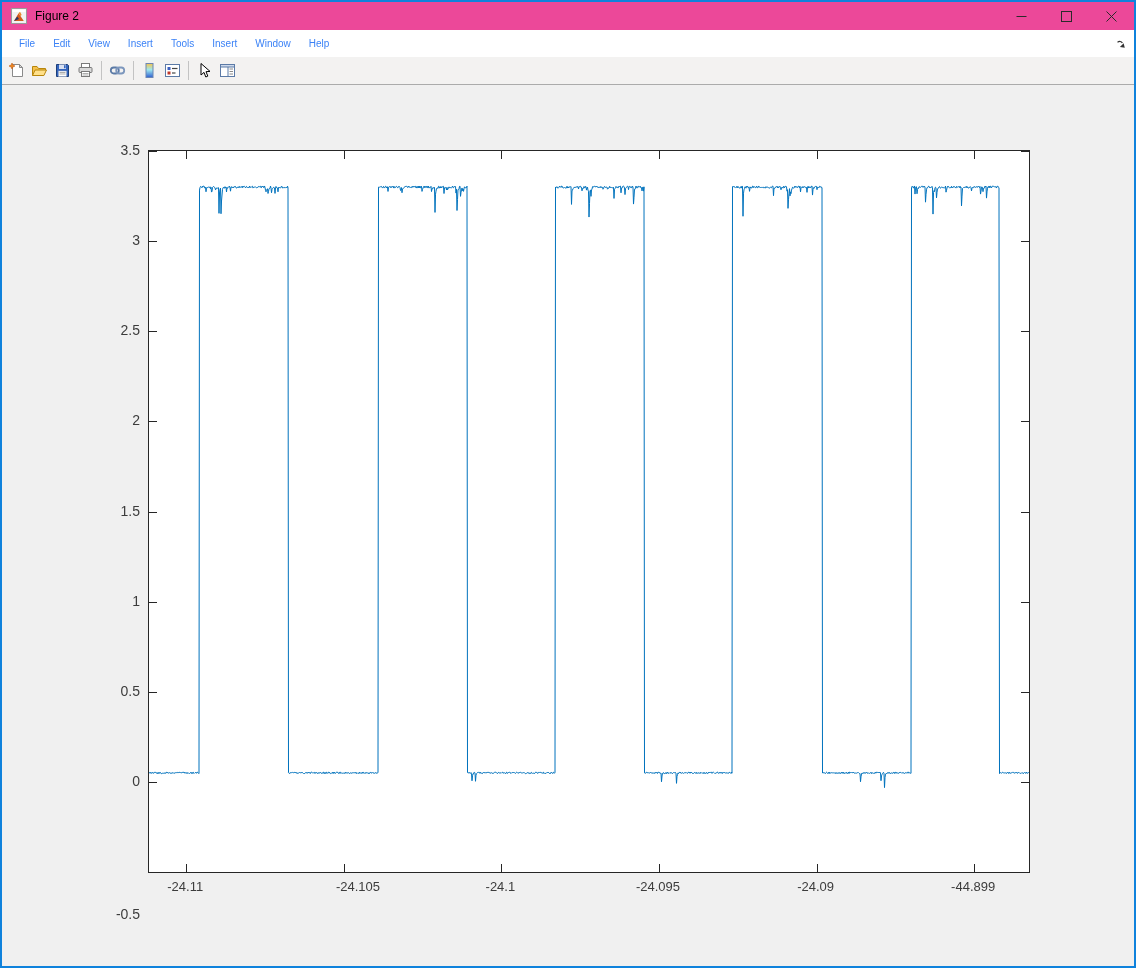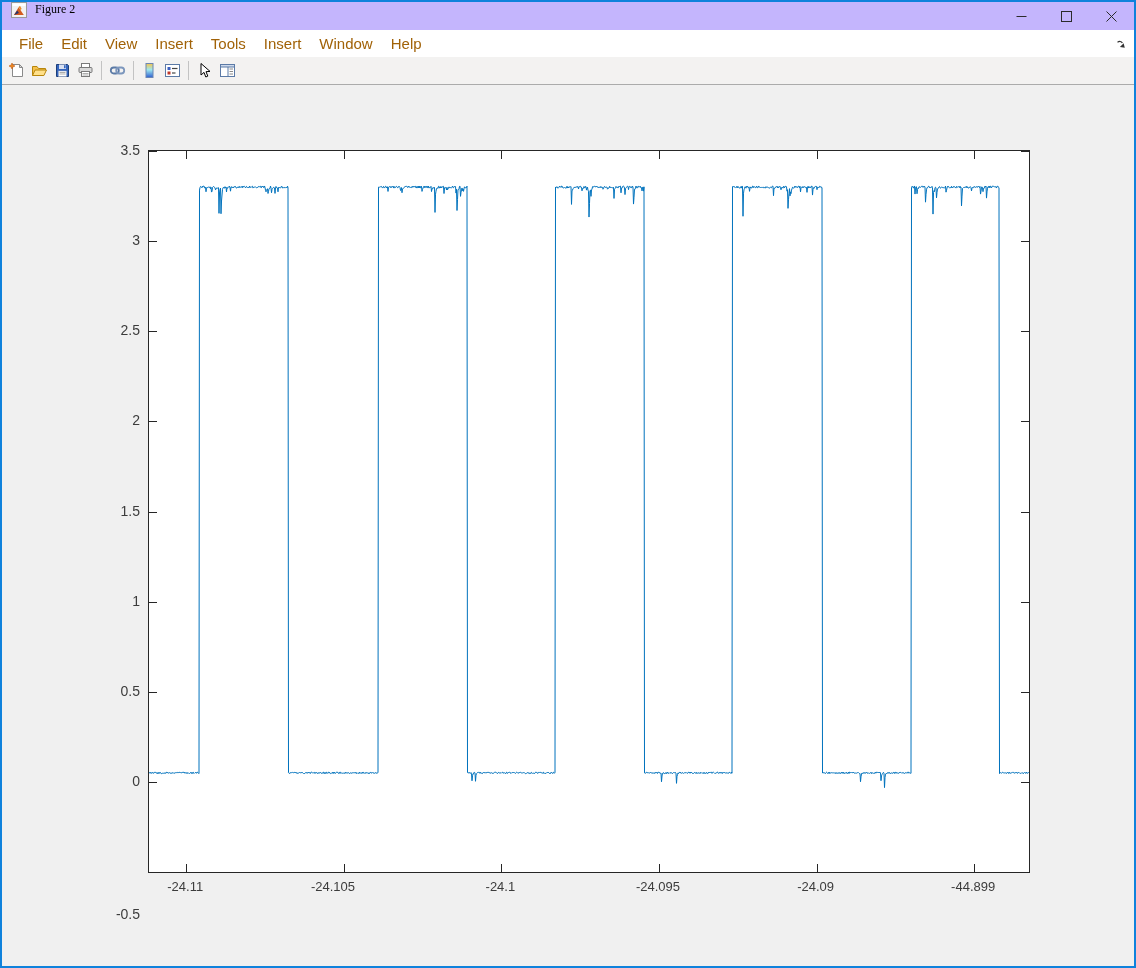--- a/index.html
+++ b/index.html
@@ -1,26 +1,26 @@
 <!DOCTYPE html>
 <html><head>
 <meta charset="utf-8">
 <style>
   html,body{margin:0;padding:0;background:#cfcfcf;font-family:"Liberation Sans",sans-serif;}
   #window{position:relative;width:1136px;height:968px;box-sizing:border-box;
           border:2px solid #0f82dc;background:#ffffff;display:flex;flex-direction:column;overflow:hidden;}
   
-  #titlebar{height:28px;display:flex;background:#c4b5fd;flex:0 0 auto;font-family:Liberation Serif, serif;}
+  #titlebar{height:28px;display:flex;align-items:center;background:#ec4899;flex:0 0 auto;}
   #app-icon{width:16px;height:16px;margin-left:9px;flex:0 0 auto;}
   #window-title{margin-left:8px;font-size:12px;color:#000;}
   #titlebar-spacer{flex:1;}
   .winbtn{width:45px;height:28px;display:flex;align-items:center;justify-content:center;background:transparent;border:none;padding:0;}
   
   #menubar{height:27px;display:flex;align-items:center;background:#ffffff;padding-left:8px;flex:0 0 auto;}
-  .menu-item{font-size:15px;color:#a16207;padding:5px 9px;cursor:default;}
+  .menu-item{font-size:10px;color:#3b82f6;padding:5px 9px;cursor:default;}
   #dock-icon{margin-left:auto;margin-right:7px;}
   
   #toolbar{height:27px;background:#f3f2f1;border-bottom:1px solid #ababab;display:flex;align-items:center;padding-left:3px;flex:0 0 auto;}
   .tbtn{width:23px;height:23px;display:flex;align-items:center;justify-content:center;background:transparent;border:none;padding:0;}
   .tsep{width:1px;height:19px;background:#c3c3c3;margin:0 4px;}
   
   #figure-canvas{position:relative;flex:1;background:#f0f0f0;}
   #axes{position:absolute;left:146px;top:65px;width:880px;height:721px;background:#ffffff;
         border:1px solid #262626;box-sizing:content-box;}
   #plot-svg{position:absolute;left:0;top:0;width:880px;height:721px;overflow:hidden;display:block;}
@@ -155,21 +155,21 @@
   </div>
 
   <div id="figure-canvas">
     <div id="axes">
       <svg id="plot-svg" viewBox="0 0 880 721" preserveAspectRatio="none">
         <path id="ticks-path" fill="none" stroke="#262626" stroke-width="1" shape-rendering="crispEdges" d="M37.5,0 l0,8 M37.5,721 l0,-8 M195.5,0 l0,8 M195.5,721 l0,-8 M352.5,0 l0,8 M352.5,721 l0,-8 M510.5,0 l0,8 M510.5,721 l0,-8 M668.5,0 l0,8 M668.5,721 l0,-8 M825.5,0 l0,8 M825.5,721 l0,-8 M0,721.5 l8,0 M880,721.5 l-8,0 M0,631.5 l8,0 M880,631.5 l-8,0 M0,541.5 l8,0 M880,541.5 l-8,0 M0,451.5 l8,0 M880,451.5 l-8,0 M0,361.5 l8,0 M880,361.5 l-8,0 M0,270.5 l8,0 M880,270.5 l-8,0 M0,180.5 l8,0 M880,180.5 l-8,0 M0,90.5 l8,0 M880,90.5 l-8,0 M0,0.5 l8,0 M880,0.5 l-8,0 "></path>
         <polyline id="signal-line" fill="none" stroke-width="1" points="0.0,622.14 0.5,621.54 1.0,622.29 1.5,621.38 2.0,622.27 2.5,622.27 3.0,621.26 3.5,621.70 4.0,621.36 4.5,622.30 5.0,622.13 5.5,621.29 6.0,621.35 6.5,621.27 7.0,622.14 7.5,622.04 8.0,621.63 8.5,622.58 9.0,621.53 9.5,622.44 10.0,621.42 10.5,622.34 11.0,621.27 11.5,621.64 12.0,622.57 12.5,622.62 13.0,622.21 13.5,622.39 14.0,621.80 14.5,622.37 15.0,622.30 15.5,622.20 16.0,621.75 16.5,622.41 17.0,621.26 17.5,621.27 18.0,622.09 18.5,621.36 19.0,622.14 19.5,622.04 20.0,621.61 20.5,621.57 21.0,622.32 21.5,622.14 22.0,622.12 22.5,622.39 23.0,621.44 23.5,621.91 24.0,622.20 24.5,621.86 25.0,622.51 25.5,622.07 26.0,621.85 26.5,621.69 27.0,621.99 27.5,621.62 28.0,621.87 28.5,621.38 29.0,622.09 29.5,621.51 30.0,621.70 30.5,621.23 31.0,622.03 31.5,621.58 32.0,622.09 32.5,621.70 33.0,622.01 33.5,621.29 34.0,621.48 34.5,621.14 35.0,621.98 35.5,621.29 36.0,622.31 36.5,621.67 37.0,621.88 37.5,622.32 38.0,621.40 38.5,622.24 39.0,622.53 39.5,621.91 40.0,622.38 40.5,622.50 41.0,622.11 41.5,621.90 42.0,621.11 42.5,622.30 43.0,622.61 43.5,621.56 44.0,622.54 44.5,621.38 45.0,621.78 45.5,622.30 46.0,621.79 46.5,621.53 47.0,621.14 47.5,622.21 48.0,622.01 48.5,621.14 49.0,621.62 49.5,622.31 50.0,622.61 50.5,39.09 51.0,36.62 51.5,35.44 52.0,35.69 52.5,36.11 53.0,36.77 53.5,35.05 54.0,35.61 54.5,34.98 55.0,35.02 55.5,36.90 56.0,36.74 56.5,36.16 57.0,40.76 57.5,37.13 58.0,36.23 58.5,36.58 59.0,36.21 59.5,35.90 60.0,36.57 60.5,36.38 61.0,35.79 61.5,37.83 62.0,36.20 62.5,41.08 63.0,40.33 63.5,36.54 64.0,36.13 64.5,35.40 65.0,35.91 65.5,36.29 66.0,36.90 66.5,38.83 67.0,38.01 67.5,36.94 68.0,37.21 68.5,37.14 69.0,36.76 69.5,36.67 70.0,62.34 70.5,42.03 71.0,38.40 71.5,37.11 72.0,62.74 72.5,50.04 73.0,44.01 73.5,38.33 74.0,37.07 74.5,36.22 75.0,36.97 75.5,37.14 76.0,35.65 76.5,36.68 77.0,36.02 77.5,40.94 78.0,36.59 78.5,37.35 79.0,36.30 79.5,35.75 80.0,36.33 80.5,35.17 81.0,36.48 81.5,40.18 82.0,36.31 82.5,35.64 83.0,36.93 83.5,36.34 84.0,36.12 84.5,36.94 85.0,35.58 85.5,35.67 86.0,35.92 86.5,35.49 87.0,36.82 87.5,36.96 88.0,36.97 88.5,36.14 89.0,35.68 89.5,35.85 90.0,36.92 90.5,35.51 91.0,35.91 91.5,35.92 92.0,36.59 92.5,35.76 93.0,35.24 93.5,36.65 94.0,35.12 94.5,36.01 95.0,35.83 95.5,35.30 96.0,35.77 96.5,36.98 97.0,36.35 97.5,35.41 98.0,35.79 98.5,36.49 99.0,37.02 99.5,36.46 100.0,36.97 100.5,35.08 101.0,36.22 101.5,36.18 102.0,36.47 102.5,35.86 103.0,35.45 103.5,35.23 104.0,37.07 104.5,36.38 105.0,36.23 105.5,36.12 106.0,35.78 106.5,35.80 107.0,36.34 107.5,36.88 108.0,36.94 108.5,36.28 109.0,36.45 109.5,35.46 110.0,35.81 110.5,35.69 111.0,35.50 111.5,35.26 112.0,36.83 112.5,36.59 113.0,35.15 113.5,36.01 114.0,35.19 114.5,36.40 115.0,36.74 115.5,34.97 116.0,36.46 116.5,39.22 117.0,40.81 117.5,39.28 118.0,38.15 118.5,37.80 119.0,42.47 119.5,40.43 120.0,37.72 120.5,37.50 121.0,37.16 121.5,35.08 122.0,37.01 122.5,41.74 123.0,38.46 123.5,37.55 124.0,37.06 124.5,36.32 125.0,36.61 125.5,36.87 126.0,42.42 126.5,36.77 127.0,35.44 127.5,36.63 128.0,36.42 128.5,37.05 129.0,40.82 129.5,36.47 130.0,37.07 130.5,36.15 131.0,36.69 131.5,36.95 132.0,36.33 132.5,35.08 133.0,35.64 133.5,37.01 134.0,37.00 134.5,36.58 135.0,37.11 135.5,36.42 136.0,36.18 136.5,36.71 137.0,36.48 137.5,36.51 138.0,37.03 138.5,35.09 139.0,36.58 139.5,621.73 140.0,622.29 140.5,622.32 141.0,622.51 141.5,621.56 142.0,621.33 142.5,621.62 143.0,621.58 143.5,621.41 144.0,621.41 144.5,621.90 145.0,621.16 145.5,621.41 146.0,621.73 146.5,621.11 147.0,622.16 147.5,621.92 148.0,621.43 148.5,622.44 149.0,622.21 149.5,622.08 150.0,622.03 150.5,621.41 151.0,621.94 151.5,621.72 152.0,622.10 152.5,621.40 153.0,622.08 153.5,621.50 154.0,622.07 154.5,622.59 155.0,622.09 155.5,622.52 156.0,622.48 156.5,621.93 157.0,621.20 157.5,622.00 158.0,622.44 158.5,622.19 159.0,621.18 159.5,621.81 160.0,621.11 160.5,622.20 161.0,621.65 161.5,622.46 162.0,621.24 162.5,621.15 163.0,621.35 163.5,621.81 164.0,621.38 164.5,621.78 165.0,621.54 165.5,621.40 166.0,622.58 166.5,621.76 167.0,621.12 167.5,621.77 168.0,621.72 168.5,622.54 169.0,621.67 169.5,621.75 170.0,622.49 170.5,621.86 171.0,621.15 171.5,621.67 172.0,621.54 172.5,622.49 173.0,621.93 173.5,621.79 174.0,622.50 174.5,621.13 175.0,621.49 175.5,622.52 176.0,621.38 176.5,622.48 177.0,621.44 177.5,621.26 178.0,622.54 178.5,621.84 179.0,621.35 179.5,621.17 180.0,622.21 180.5,621.28 181.0,622.04 181.5,622.62 182.0,622.42 182.5,622.31 183.0,621.76 183.5,621.15 184.0,622.49 184.5,621.38 185.0,622.39 185.5,621.11 186.0,621.97 186.5,622.41 187.0,621.62 187.5,621.28 188.0,621.34 188.5,621.14 189.0,622.03 189.5,622.45 190.0,621.46 190.5,621.40 191.0,622.55 191.5,621.26 192.0,621.70 192.5,622.01 193.0,622.43 193.5,622.22 194.0,622.02 194.5,622.27 195.0,621.72 195.5,622.32 196.0,622.61 196.5,621.11 197.0,621.74 197.5,622.12 198.0,621.52 198.5,622.12 199.0,622.27 199.5,621.55 200.0,622.32 200.5,622.54 201.0,621.83 201.5,621.91 202.0,621.71 202.5,622.10 203.0,622.51 203.5,621.64 204.0,621.73 204.5,621.74 205.0,621.52 205.5,621.89 206.0,621.37 206.5,622.20 207.0,621.28 207.5,622.50 208.0,622.01 208.5,621.99 209.0,622.49 209.5,622.22 210.0,622.17 210.5,621.20 211.0,622.49 211.5,621.71 212.0,622.27 212.5,622.06 213.0,622.18 213.5,621.16 214.0,622.41 214.5,621.40 215.0,621.59 215.5,622.27 216.0,622.21 216.5,622.27 217.0,621.30 217.5,622.04 218.0,621.60 218.5,621.74 219.0,622.52 219.5,622.51 220.0,621.68 220.5,622.50 221.0,621.59 221.5,621.40 222.0,622.23 222.5,621.93 223.0,621.48 223.5,622.06 224.0,621.30 224.5,621.87 225.0,622.60 225.5,622.05 226.0,622.25 226.5,621.78 227.0,621.36 227.5,622.34 228.0,622.41 228.5,622.10 229.0,621.21 229.5,36.14 230.0,36.36 230.5,36.20 231.0,35.84 231.5,35.76 232.0,35.38 232.5,35.45 233.0,36.37 233.5,37.07 234.0,36.19 234.5,35.43 235.0,36.50 235.5,37.06 236.0,36.08 236.5,35.27 237.0,35.48 237.5,36.89 238.0,35.67 238.5,35.94 239.0,40.45 239.5,36.22 240.0,36.27 240.5,35.86 241.0,35.22 241.5,36.49 242.0,35.96 242.5,36.47 243.0,35.27 243.5,35.93 244.0,35.38 244.5,37.06 245.0,35.31 245.5,36.62 246.0,37.08 246.5,36.54 247.0,35.48 247.5,35.43 248.0,35.70 248.5,36.67 249.0,36.79 249.5,35.68 250.0,35.08 250.5,36.03 251.0,36.59 251.5,39.53 252.0,38.92 252.5,36.56 253.0,41.73 253.5,37.87 254.0,37.34 254.5,37.28 255.0,36.52 255.5,36.22 256.0,35.40 256.5,35.46 257.0,35.71 257.5,35.20 258.0,35.31 258.5,36.41 259.0,36.34 259.5,35.19 260.0,36.40 260.5,35.98 261.0,35.80 261.5,36.46 262.0,36.78 262.5,36.58 263.0,35.53 263.5,36.30 264.0,35.04 264.5,35.93 265.0,35.82 265.5,35.81 266.0,35.03 266.5,35.34 267.0,36.84 267.5,35.65 268.0,37.10 268.5,35.89 269.0,35.16 269.5,36.80 270.0,35.02 270.5,36.81 271.0,35.07 271.5,36.79 272.0,36.69 272.5,35.28 273.0,40.41 273.5,38.33 274.0,37.15 274.5,36.10 275.0,35.22 275.5,36.56 276.0,35.10 276.5,36.09 277.0,36.76 277.5,35.98 278.0,34.99 278.5,36.25 279.0,37.07 279.5,35.13 280.0,36.82 280.5,36.63 281.0,36.32 281.5,36.35 282.0,35.36 282.5,40.57 283.0,37.64 283.5,37.84 284.0,36.37 284.5,36.77 285.0,37.09 285.5,36.45 286.0,61.41 286.5,43.20 287.0,40.16 287.5,37.62 288.0,36.98 288.5,37.07 289.0,37.43 289.5,35.31 290.0,35.75 290.5,37.13 291.0,35.67 291.5,36.93 292.0,35.50 292.5,36.95 293.0,36.40 293.5,35.61 294.0,35.70 294.5,35.32 295.0,42.52 295.5,36.92 296.0,36.61 296.5,35.99 297.0,36.82 297.5,38.86 298.0,36.42 298.5,38.82 299.0,37.93 299.5,36.85 300.0,35.87 300.5,37.07 301.0,36.39 301.5,36.64 302.0,36.88 302.5,36.96 303.0,36.35 303.5,35.07 304.0,36.36 304.5,36.75 305.0,35.78 305.5,35.28 306.0,36.06 306.5,35.56 307.0,42.08 307.5,38.22 308.0,59.51 308.5,48.41 309.0,38.59 309.5,38.56 310.0,37.73 310.5,35.40 311.0,35.19 311.5,45.35 312.0,41.55 312.5,38.95 313.0,36.96 313.5,39.62 314.0,37.84 314.5,40.39 315.0,37.80 315.5,35.80 316.0,36.63 316.5,36.77 317.0,36.65 317.5,36.53 318.0,35.15 318.5,621.52 319.0,621.67 319.5,622.08 320.0,621.31 320.5,622.03 321.0,621.73 321.5,622.42 322.0,621.59 322.5,622.39 323.0,629.78 323.5,624.74 324.0,622.66 324.5,622.95 325.0,621.31 325.5,621.38 326.0,621.94 326.5,630.29 327.0,624.21 327.5,622.66 328.0,622.15 328.5,621.49 329.0,621.56 329.5,621.38 330.0,621.31 330.5,621.42 331.0,622.41 331.5,621.16 332.0,621.79 332.5,622.36 333.0,622.16 333.5,622.57 334.0,621.51 334.5,621.53 335.0,622.04 335.5,621.62 336.0,621.55 336.5,622.16 337.0,621.19 337.5,621.67 338.0,621.58 338.5,621.33 339.0,621.98 339.5,621.29 340.0,621.21 340.5,621.56 341.0,622.41 341.5,622.21 342.0,621.44 342.5,621.74 343.0,622.28 343.5,622.41 344.0,621.84 344.5,622.41 345.0,621.78 345.5,621.25 346.0,621.48 346.5,621.23 347.0,621.27 347.5,621.83 348.0,621.91 348.5,622.58 349.0,621.64 349.5,621.40 350.0,622.07 350.5,621.93 351.0,622.25 351.5,621.95 352.0,621.64 352.5,622.16 353.0,621.44 353.5,621.35 354.0,621.27 354.5,622.32 355.0,621.51 355.5,621.79 356.0,622.32 356.5,622.45 357.0,622.50 357.5,621.21 358.0,621.29 358.5,622.40 359.0,622.10 359.5,621.51 360.0,621.66 360.5,621.13 361.0,621.14 361.5,622.30 362.0,622.28 362.5,622.07 363.0,621.55 363.5,621.55 364.0,621.86 364.5,621.30 365.0,622.06 365.5,621.61 366.0,622.17 366.5,622.42 367.0,621.64 367.5,621.26 368.0,621.66 368.5,621.66 369.0,622.31 369.5,622.15 370.0,621.26 370.5,621.56 371.0,621.15 371.5,621.18 372.0,621.87 372.5,621.81 373.0,622.31 373.5,621.75 374.0,621.66 374.5,621.62 375.0,622.07 375.5,621.70 376.0,622.43 376.5,622.61 377.0,622.54 377.5,622.32 378.0,621.85 378.5,621.67 379.0,621.21 379.5,622.24 380.0,622.33 380.5,622.58 381.0,621.72 381.5,622.41 382.0,622.55 382.5,621.39 383.0,621.78 383.5,622.38 384.0,622.15 384.5,622.17 385.0,621.99 385.5,622.62 386.0,622.06 386.5,621.19 387.0,621.34 387.5,621.41 388.0,621.35 388.5,622.32 389.0,622.36 389.5,621.40 390.0,621.28 390.5,621.46 391.0,621.66 391.5,621.25 392.0,622.05 392.5,621.71 393.0,621.90 393.5,622.27 394.0,621.40 394.5,621.28 395.0,622.60 395.5,621.88 396.0,622.40 396.5,622.42 397.0,622.34 397.5,621.80 398.0,621.89 398.5,621.31 399.0,622.02 399.5,621.32 400.0,622.05 400.5,622.50 401.0,622.52 401.5,622.51 402.0,621.21 402.5,621.54 403.0,621.54 403.5,622.36 404.0,622.48 404.5,621.26 405.0,621.49 405.5,622.19 406.0,621.82 406.5,35.97 407.0,36.56 407.5,35.99 408.0,35.54 408.5,37.03 409.0,37.08 409.5,36.95 410.0,36.24 410.5,35.14 411.0,36.00 411.5,35.85 412.0,36.40 412.5,35.07 413.0,35.02 413.5,36.48 414.0,36.74 414.5,36.93 415.0,36.70 415.5,36.12 416.0,36.85 416.5,37.04 417.0,37.02 417.5,36.90 418.0,35.19 418.5,37.06 419.0,35.92 419.5,37.01 420.0,35.68 420.5,35.97 421.0,35.66 421.5,35.75 422.0,35.60 422.5,53.40 423.0,39.92 423.5,39.18 424.0,37.60 424.5,37.27 425.0,36.67 425.5,35.94 426.0,36.91 426.5,36.34 427.0,35.65 427.5,35.83 428.0,36.37 428.5,35.58 429.0,35.45 429.5,38.03 430.0,35.93 430.5,35.58 431.0,35.59 431.5,35.25 432.0,36.63 432.5,36.33 433.0,39.84 433.5,37.57 434.0,36.94 434.5,37.33 435.0,35.47 435.5,36.78 436.0,36.93 436.5,35.25 437.0,35.83 437.5,39.11 438.0,37.11 438.5,36.18 439.0,39.13 439.5,40.21 440.0,66.05 440.5,52.61 441.0,39.56 441.5,39.13 442.0,45.35 442.5,38.91 443.0,38.05 443.5,35.91 444.0,35.27 444.5,36.24 445.0,35.54 445.5,35.17 446.0,35.78 446.5,35.72 447.0,36.09 447.5,35.01 448.0,35.65 448.5,36.09 449.0,35.78 449.5,36.66 450.0,35.98 450.5,36.47 451.0,35.60 451.5,35.75 452.0,36.87 452.5,35.87 453.0,35.96 453.5,36.42 454.0,38.22 454.5,37.64 455.0,35.97 455.5,35.40 456.0,36.29 456.5,36.37 457.0,36.40 457.5,36.15 458.0,36.11 458.5,38.17 459.0,37.48 459.5,37.19 460.0,36.78 460.5,35.43 461.0,36.90 461.5,36.06 462.0,36.35 462.5,36.54 463.0,36.76 463.5,36.81 464.0,36.69 464.5,36.17 465.0,47.43 465.5,38.27 466.0,37.61 466.5,36.70 467.0,35.42 467.5,36.41 468.0,36.55 468.5,36.10 469.0,37.07 469.5,36.21 470.0,35.04 470.5,35.59 471.0,35.20 471.5,35.11 472.0,41.81 472.5,37.16 473.0,37.26 473.5,35.59 474.0,35.26 474.5,35.16 475.0,35.52 475.5,37.02 476.0,43.58 476.5,37.70 477.0,36.77 477.5,36.40 478.0,35.74 478.5,35.17 479.0,35.30 479.5,38.62 480.0,35.99 480.5,35.34 481.0,35.63 481.5,36.47 482.0,35.56 482.5,36.67 483.0,36.72 483.5,35.16 484.0,36.11 484.5,53.07 485.0,46.30 485.5,38.24 486.0,38.38 486.5,37.19 487.0,35.06 487.5,36.32 488.0,37.14 488.5,35.70 489.0,36.35 489.5,35.32 490.0,35.19 490.5,36.16 491.0,35.45 491.5,35.50 492.0,37.06 492.5,36.69 493.0,39.91 493.5,37.07 494.0,35.94 494.5,40.11 495.0,35.83 495.5,621.91 496.0,621.80 496.5,622.17 497.0,622.08 497.5,621.26 498.0,621.38 498.5,621.70 499.0,621.32 499.5,621.96 500.0,622.01 500.5,622.03 501.0,621.98 501.5,621.32 502.0,621.96 502.5,621.91 503.0,621.69 503.5,621.77 504.0,622.57 504.5,622.02 505.0,621.52 505.5,622.30 506.0,622.45 506.5,621.49 507.0,621.29 507.5,622.07 508.0,621.21 508.5,622.48 509.0,621.75 509.5,621.11 510.0,621.13 510.5,622.00 511.0,621.53 511.5,622.39 512.0,622.06 512.5,630.74 513.0,624.98 513.5,622.35 514.0,622.38 514.5,621.56 515.0,622.66 515.5,622.55 516.0,622.27 516.5,622.36 517.0,621.44 517.5,622.62 518.0,621.90 518.5,621.12 519.0,622.53 519.5,622.15 520.0,622.37 520.5,621.79 521.0,622.43 521.5,621.99 522.0,621.29 522.5,622.02 523.0,622.60 523.5,622.46 524.0,622.16 524.5,621.54 525.0,621.45 525.5,621.59 526.0,622.14 526.5,621.50 527.0,622.60 527.5,632.35 528.0,625.30 528.5,623.68 529.0,621.92 529.5,622.66 530.0,621.46 530.5,621.39 531.0,622.01 531.5,621.16 532.0,622.40 532.5,622.29 533.0,621.71 533.5,621.72 534.0,621.79 534.5,622.41 535.0,622.04 535.5,621.92 536.0,621.26 536.5,621.72 537.0,621.71 537.5,621.70 538.0,622.20 538.5,622.37 539.0,621.41 539.5,621.18 540.0,621.95 540.5,621.35 541.0,622.34 541.5,621.14 542.0,621.85 542.5,621.17 543.0,622.06 543.5,622.47 544.0,622.21 544.5,622.49 545.0,621.76 545.5,621.48 546.0,622.22 546.5,621.77 547.0,622.42 547.5,621.46 548.0,622.57 548.5,622.23 549.0,621.56 549.5,621.96 550.0,622.00 550.5,621.92 551.0,622.59 551.5,621.50 552.0,621.43 552.5,621.94 553.0,621.81 553.5,622.08 554.0,621.97 554.5,622.40 555.0,621.23 555.5,622.42 556.0,621.88 556.5,622.41 557.0,622.52 557.5,621.32 558.0,621.90 558.5,622.55 559.0,622.52 559.5,621.25 560.0,621.94 560.5,621.27 561.0,621.90 561.5,621.38 562.0,621.54 562.5,621.22 563.0,622.42 563.5,621.41 564.0,621.45 564.5,621.24 565.0,621.61 565.5,622.08 566.0,622.58 566.5,622.29 567.0,622.08 567.5,621.96 568.0,621.16 568.5,621.20 569.0,621.42 569.5,622.43 570.0,621.83 570.5,621.33 571.0,622.26 571.5,621.41 572.0,622.02 572.5,622.08 573.0,621.16 573.5,622.38 574.0,622.17 574.5,621.54 575.0,621.83 575.5,621.24 576.0,622.09 576.5,622.17 577.0,621.51 577.5,621.95 578.0,621.86 578.5,622.03 579.0,622.50 579.5,622.33 580.0,621.27 580.5,621.42 581.0,621.39 581.5,622.00 582.0,622.56 582.5,621.14 583.0,622.15 583.5,35.58 584.0,35.37 584.5,35.63 585.0,35.21 585.5,36.07 586.0,36.31 586.5,37.05 587.0,36.44 587.5,36.29 588.0,35.13 588.5,36.74 589.0,35.89 589.5,35.80 590.0,36.90 590.5,37.05 591.0,36.59 591.5,36.77 592.0,35.48 592.5,37.10 593.0,35.04 593.5,35.41 594.0,65.26 594.5,42.19 595.0,38.79 595.5,37.48 596.0,35.63 596.5,36.06 597.0,37.20 597.5,35.31 598.0,35.90 598.5,35.11 599.0,36.66 599.5,36.77 600.0,35.89 600.5,40.34 601.0,37.52 601.5,35.90 602.0,37.00 602.5,36.87 603.0,37.06 603.5,35.13 604.0,35.28 604.5,36.55 605.0,35.45 605.5,36.14 606.0,36.40 606.5,36.60 607.0,36.77 607.5,35.08 608.0,35.86 608.5,36.72 609.0,36.80 609.5,34.97 610.0,35.75 610.5,36.14 611.0,35.94 611.5,36.64 612.0,36.11 612.5,36.35 613.0,36.86 613.5,36.35 614.0,36.02 614.5,36.21 615.0,37.12 615.5,36.52 616.0,36.67 616.5,36.97 617.0,35.62 617.5,36.39 618.0,36.38 618.5,36.10 619.0,36.14 619.5,36.78 620.0,37.06 620.5,37.13 621.0,36.79 621.5,36.01 622.0,36.40 622.5,36.77 623.0,35.74 623.5,35.03 624.0,35.16 624.5,44.67 625.0,37.17 625.5,37.39 626.0,37.16 626.5,36.07 627.0,35.83 627.5,35.81 628.0,35.14 628.5,36.79 629.0,35.71 629.5,36.82 630.0,35.64 630.5,35.70 631.0,35.31 631.5,36.52 632.0,38.74 632.5,36.61 633.0,37.01 633.5,36.43 634.0,37.15 634.5,35.26 635.0,35.75 635.5,36.87 636.0,35.34 636.5,35.38 637.0,35.18 637.5,35.93 638.0,40.16 638.5,38.70 639.0,57.35 639.5,48.26 640.0,42.53 640.5,37.64 641.0,44.92 641.5,40.91 642.0,42.64 642.5,39.08 643.0,37.85 643.5,36.29 644.0,36.60 644.5,37.23 645.0,36.88 645.5,35.41 646.0,36.49 646.5,35.22 647.0,35.83 647.5,36.02 648.0,35.65 648.5,36.59 649.0,35.52 649.5,35.31 650.0,35.11 650.5,37.03 651.0,35.31 651.5,40.92 652.0,37.13 652.5,36.35 653.0,35.67 653.5,35.83 654.0,36.98 654.5,35.78 655.0,35.84 655.5,35.79 656.0,35.54 656.5,36.43 657.0,37.07 657.5,36.44 658.0,41.36 658.5,36.20 659.0,35.35 659.5,37.05 660.0,35.54 660.5,36.44 661.0,37.02 661.5,36.02 662.0,36.47 662.5,35.18 663.0,34.99 663.5,44.07 664.0,38.41 664.5,36.66 665.0,37.29 665.5,36.05 666.0,36.06 666.5,35.39 667.0,35.23 667.5,35.43 668.0,38.66 668.5,36.21 669.0,36.58 669.5,36.46 670.0,36.83 670.5,35.33 671.0,35.48 671.5,35.85 672.0,35.51 672.5,36.70 673.0,36.55 673.5,622.10 674.0,621.59 674.5,621.79 675.0,621.69 675.5,621.89 676.0,621.88 676.5,622.51 677.0,621.61 677.5,621.19 678.0,621.58 678.5,622.33 679.0,622.45 679.5,621.40 680.0,622.47 680.5,621.27 681.0,622.44 681.5,621.81 682.0,621.46 682.5,621.69 683.0,621.46 683.5,621.83 684.0,621.50 684.5,621.83 685.0,621.95 685.5,621.95 686.0,622.06 686.5,622.46 687.0,621.42 687.5,622.32 688.0,622.58 688.5,622.14 689.0,622.40 689.5,621.65 690.0,622.54 690.5,621.77 691.0,621.59 691.5,622.43 692.0,622.52 692.5,621.19 693.0,621.98 693.5,621.32 694.0,622.50 694.5,621.28 695.0,622.37 695.5,622.27 696.0,622.41 696.5,621.69 697.0,622.34 697.5,621.34 698.0,622.28 698.5,622.41 699.0,622.14 699.5,621.11 700.0,622.58 700.5,621.14 701.0,621.29 701.5,622.05 702.0,621.30 702.5,621.91 703.0,621.37 703.5,621.64 704.0,622.01 704.5,621.14 705.0,621.99 705.5,622.20 706.0,622.45 706.5,622.05 707.0,622.28 707.5,622.15 708.0,621.98 708.5,621.82 709.0,621.17 709.5,621.68 710.0,622.21 710.5,622.58 711.0,622.54 711.5,630.72 712.0,625.82 712.5,622.99 713.0,621.95 713.5,622.37 714.0,622.39 714.5,621.60 715.0,622.51 715.5,621.77 716.0,621.24 716.5,622.36 717.0,621.87 717.5,621.52 718.0,621.28 718.5,622.25 719.0,622.53 719.5,621.88 720.0,622.21 720.5,622.42 721.0,622.07 721.5,621.73 722.0,621.34 722.5,622.54 723.0,621.49 723.5,622.12 724.0,622.00 724.5,622.35 725.0,621.73 725.5,622.21 726.0,622.36 726.5,621.24 727.0,622.17 727.5,621.18 728.0,621.36 728.5,621.41 729.0,621.88 729.5,621.31 730.0,622.02 730.5,621.21 731.0,622.05 731.5,621.73 732.0,629.71 732.5,624.84 733.0,623.56 733.5,622.60 734.0,621.87 734.5,621.30 735.0,622.62 735.5,636.61 736.0,626.55 736.5,623.16 737.0,623.11 737.5,622.14 738.0,622.68 738.5,621.75 739.0,621.12 739.5,621.60 740.0,622.46 740.5,621.54 741.0,621.74 741.5,622.61 742.0,621.96 742.5,621.94 743.0,622.21 743.5,622.19 744.0,622.39 744.5,621.41 745.0,621.20 745.5,622.45 746.0,621.23 746.5,621.31 747.0,622.40 747.5,621.48 748.0,622.16 748.5,621.94 749.0,622.41 749.5,622.25 750.0,622.26 750.5,621.30 751.0,621.93 751.5,621.37 752.0,621.50 752.5,622.06 753.0,622.31 753.5,622.06 754.0,621.37 754.5,622.13 755.0,622.08 755.5,622.49 756.0,621.74 756.5,621.78 757.0,621.70 757.5,621.87 758.0,621.78 758.5,621.29 759.0,622.29 759.5,621.16 760.0,621.24 760.5,622.03 761.0,622.09 761.5,622.23 762.0,622.34 762.5,36.86 763.0,35.24 763.5,35.66 764.0,35.62 764.5,37.13 765.0,36.11 765.5,34.97 766.0,43.07 766.5,37.24 767.0,35.68 767.5,35.87 768.0,42.75 768.5,38.55 769.0,37.08 769.5,37.41 770.0,35.80 770.5,35.95 771.0,35.85 771.5,36.41 772.0,36.01 772.5,35.28 773.0,35.21 773.5,35.22 774.0,36.33 774.5,35.49 775.0,36.15 775.5,35.25 776.0,36.06 776.5,51.17 777.0,43.51 777.5,38.80 778.0,36.73 778.5,36.50 779.0,36.15 779.5,35.23 780.0,35.25 780.5,36.90 781.0,36.28 781.5,36.58 782.0,36.01 782.5,36.27 783.0,35.39 783.5,36.78 784.0,63.08 784.5,41.57 785.0,39.63 785.5,40.59 786.0,36.67 786.5,36.20 787.0,37.08 787.5,46.88 788.0,41.59 788.5,37.75 789.0,37.19 789.5,37.14 790.0,35.99 790.5,35.56 791.0,36.67 791.5,37.10 792.0,36.66 792.5,36.15 793.0,35.75 793.5,36.62 794.0,36.85 794.5,36.69 795.0,36.52 795.5,37.04 796.0,36.69 796.5,35.06 797.0,41.17 797.5,39.29 798.0,37.00 798.5,35.36 799.0,35.93 799.5,35.39 800.0,36.39 800.5,36.89 801.0,36.94 801.5,36.62 802.0,36.70 802.5,35.27 803.0,37.01 803.5,36.37 804.0,36.76 804.5,35.52 805.0,35.95 805.5,35.58 806.0,36.55 806.5,36.54 807.0,37.09 807.5,35.43 808.0,36.14 808.5,36.12 809.0,35.67 809.5,35.69 810.0,35.85 810.5,36.60 811.0,35.09 811.5,36.78 812.0,36.13 812.5,54.84 813.0,45.11 813.5,37.50 814.0,37.16 814.5,36.61 815.0,36.04 815.5,36.53 816.0,35.73 816.5,36.19 817.0,36.13 817.5,35.40 818.0,36.99 818.5,35.72 819.0,36.70 819.5,37.06 820.0,37.02 820.5,36.13 821.0,36.08 821.5,35.72 822.0,36.67 822.5,39.89 823.0,37.18 823.5,36.45 824.0,37.07 824.5,36.49 825.0,35.40 825.5,35.87 826.0,35.70 826.5,36.39 827.0,36.28 827.5,35.55 828.0,36.44 828.5,36.02 829.0,35.91 829.5,35.03 830.0,35.67 830.5,36.60 831.0,35.51 831.5,43.08 832.0,40.56 832.5,36.19 833.0,35.76 833.5,37.07 834.0,40.66 834.5,37.29 835.0,37.10 835.5,37.06 836.0,35.02 836.5,35.87 837.0,35.10 837.5,47.10 838.0,40.90 838.5,37.13 839.0,35.69 839.5,35.44 840.0,36.79 840.5,35.30 841.0,36.70 841.5,35.18 842.0,35.52 842.5,36.88 843.0,35.49 843.5,35.03 844.0,35.75 844.5,35.19 845.0,35.30 845.5,35.75 846.0,35.69 846.5,35.82 847.0,35.47 847.5,37.04 848.0,35.52 848.5,35.34 849.0,35.26 849.5,36.39 850.0,36.69 850.5,622.60 851.0,621.77 851.5,621.60 852.0,622.14 852.5,622.22 853.0,621.56 853.5,621.35 854.0,621.36 854.5,621.81 855.0,621.79 855.5,621.95 856.0,622.06 856.5,621.83 857.0,622.00 857.5,622.47 858.0,621.42 858.5,621.52 859.0,621.13 859.5,622.31 860.0,622.60 860.5,621.29 861.0,622.07 861.5,622.25 862.0,622.24 862.5,621.80 863.0,621.89 863.5,621.34 864.0,621.35 864.5,621.35 865.0,622.19 865.5,622.19 866.0,621.41 866.5,621.80 867.0,621.21 867.5,621.59 868.0,621.22 868.5,622.37 869.0,622.06 869.5,621.46 870.0,621.48 870.5,622.05 871.0,622.42 871.5,622.37 872.0,622.46 872.5,621.86 873.0,621.43 873.5,621.72 874.0,622.62 874.5,622.52 875.0,621.83 875.5,621.16 876.0,621.75 876.5,622.05 877.0,622.45 877.5,621.14 878.0,622.19 878.5,622.21 879.0,621.84 879.5,621.57 880.0,621.93" stroke="#0072BD"></polyline>
       </svg>
     </div>
   <div class="xticklabel" style="left: 138.192px; top: 794px;">-24.11</div>
-      <div class="xticklabel" style="left: 286px; top: 794px;">-24.105</div>
+      <div class="xticklabel" style="left: 311px; top: 794px;">-24.105</div>
       <div class="xticklabel" style="left: 453.378px; top: 794px;">-24.1</div>
       <div class="xticklabel" style="left: 610.971px; top: 794px;">-24.095</div>
       <div class="xticklabel" style="left: 768.564px; top: 794px;">-24.09</div>
       <div class="xticklabel" style="left: 926.158px; top: 794px;">-44.899</div>
       <div class="yticklabel" style="left: 74px; top: 821px;">-0.5</div>
       <div class="yticklabel" style="left: 74px; top: 687.875px;">0</div>
       <div class="yticklabel" style="left: 74px; top: 597.75px;">0.5</div>
       <div class="yticklabel" style="left: 74px; top: 507.625px;">1</div>
       <div class="yticklabel" style="left: 74px; top: 417.5px;">1.5</div>
       <div class="yticklabel" style="left: 74px; top: 327.375px;">2</div>

